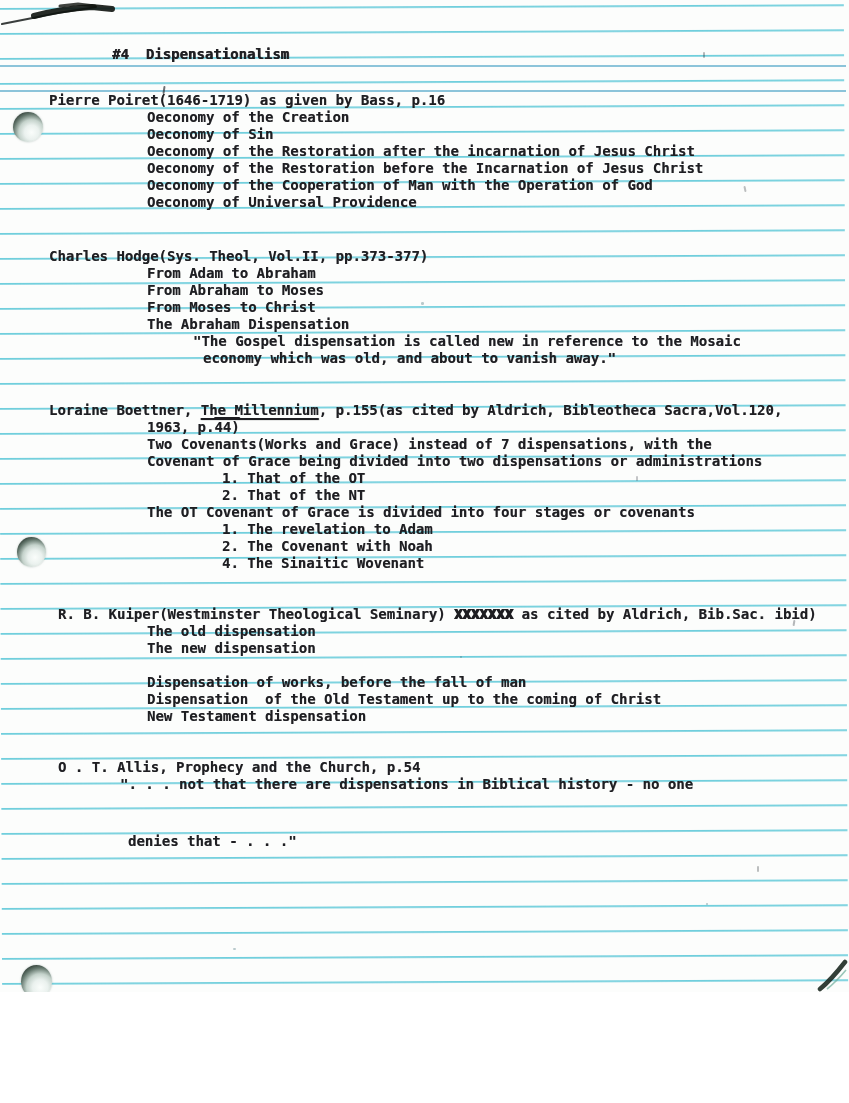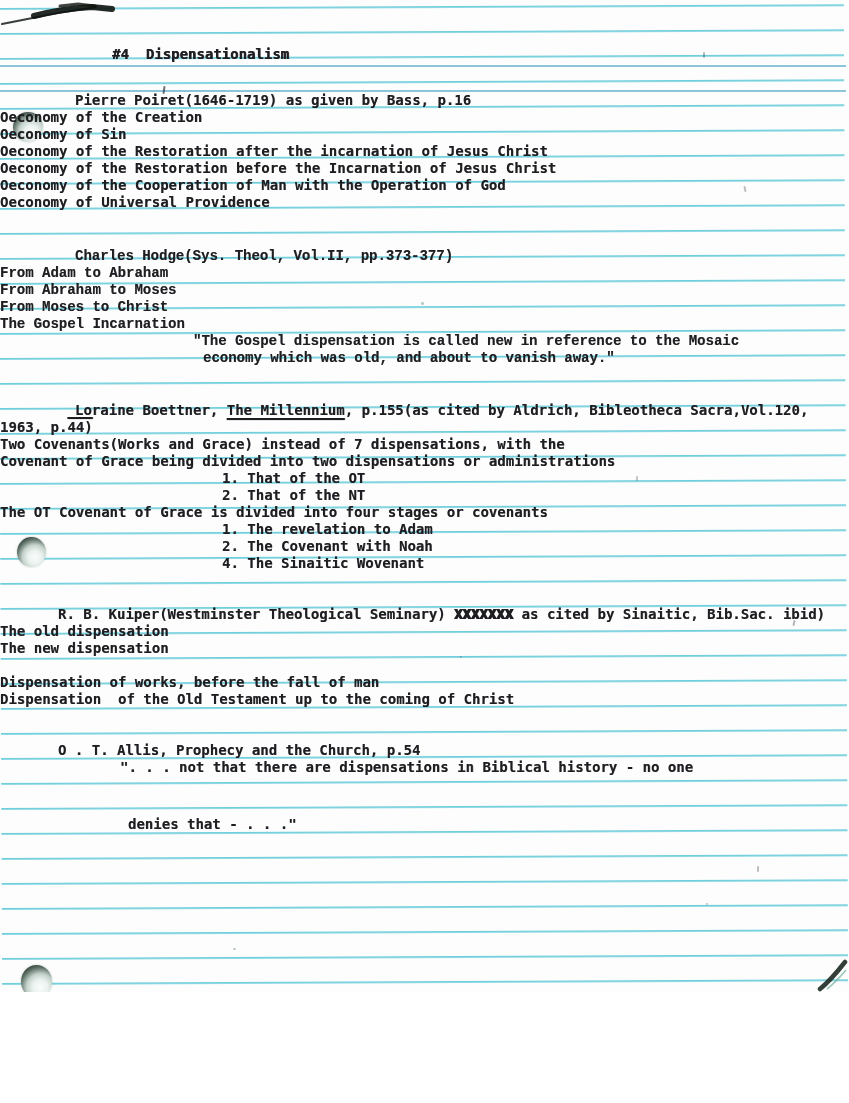--- a/index.html
+++ b/index.html
@@ -21,31 +21,31 @@
   }
   .rule-accent{position:absolute;left:0;height:2px;background:rgba(47,150,190,0.55);filter:blur(0.3px);}
   
   .text-layer{position:absolute;left:0;top:46px;width:100%;}
   .line{
     white-space:pre;line-height:17px;font-size:14px;
     color:#1e1e22;font-weight:bold;
     text-shadow:0.3px 0.2px 0.35px rgba(25,25,30,0.5);
   }
   .in-title{margin-left:112px;text-shadow:0.6px 0.3px 0.4px rgba(15,15,20,0.8);}
-  .in-author{margin-left:75px;}
+  .in-author{margin-left:49px;}
   .in-author2{margin-left:58px;}
   .in-author3{margin-left:64px;}
-  .in-item{}
+  .in-item{margin-left:147px;}
   .in-quote{margin-left:193px;}
   .in-quote2{margin-left:203px;}
   .in-num{margin-left:222px;}
   .in-quoteA{margin-left:120px;}
   .in-quoteA2{margin-left:128px;margin-top:40px;}
   [data-name="section-poiret"]{margin-top:29px;}
-  [data-name="section-hodge"]{margin-top:37px;font-family:Liberation Mono, monospace;}
+  [data-name="section-hodge"]{margin-top:37px;}
   [data-name="section-boettner"]{margin-top:35px;}
   [data-name="section-kuiper"]{margin-top:34px;}
   [data-name="section-hamilton"]{margin-top:17px;}
   [data-name="section-allis"]{margin-top:34px;}
   .u{text-decoration:underline;text-decoration-thickness:1.5px;text-underline-offset:3px;}
   .o{text-decoration:overline;text-decoration-thickness:1.5px;}
   .s{text-shadow:0.9px 0 0 currentColor,-0.5px 0 0 currentColor,0.3px 0.2px 0.35px rgba(25,25,30,0.5);text-align:center;}
   
   .hole{
     position:absolute;border-radius:50%;
@@ -109,44 +109,45 @@
           <div class="line in-item" data-name="text-line"><span data-name="text-run">Oeconomy of the Restoration after the incarnation of Jesus Christ</span></div>
           <div class="line in-item" data-name="text-line"><span data-name="text-run">Oeconomy of the Restoration before the Incarnation of Jesus Christ</span></div>
           <div class="line in-item" data-name="text-line"><span data-name="text-run">Oeconomy of the Cooperation of Man with the Operation of God</span></div>
           <div class="line in-item" data-name="text-line"><span data-name="text-run">Oeconomy of Universal Providence</span></div>
         </div>
         <div data-name="section-hodge">
           <div class="line in-author" data-name="section-heading"><span data-name="text-run">Charles Hodge(Sys. Theol, Vol.II, pp.373-377)</span></div>
           <div class="line in-item" data-name="text-line"><span data-name="text-run">From Adam to Abraham</span></div>
           <div class="line in-item" data-name="text-line"><span data-name="text-run">From Abraham to Moses</span></div>
           <div class="line in-item" data-name="text-line"><span data-name="text-run">From Moses to Christ</span></div>
-          <div class="line in-item" data-name="text-line"><span data-name="text-run">The Gospel Incarnation</span></div>
+          <div class="line in-item" data-name="text-line"><span data-name="text-run">The Abraham Dispensation</span></div>
           <div class="line in-quote" data-name="text-line"><span data-name="text-run">"The Gospel dispensation is called new in reference to the Mosaic</span></div>
           <div class="line in-quote2" data-name="text-line"><span data-name="text-run">economy which was old, and about to vanish away."</span></div>
         </div>
         <div data-name="section-boettner">
           <div class="line in-author" data-name="section-heading"><span data-name="text-run">Loraine Boettner, </span><span class="u" data-name="underlined-book-title">The Millennium</span><span data-name="text-run">, p.155(as cited by Aldrich, Bibleotheca Sacra,Vol.120,</span></div>
           <div class="line in-item" data-name="text-line"><span data-name="text-run">1963, p.</span><span class="o" data-name="text-run">44)</span></div>
           <div class="line in-item" data-name="text-line"><span data-name="text-run">Two Covenants(Works and Grace) instead of 7 dispensations, with the</span></div>
           <div class="line in-item" data-name="text-line"><span data-name="text-run">Covenant of Grace being divided into two dispensations or administrations</span></div>
           <div class="line in-num" data-name="text-line"><span data-name="text-run">1. That of the OT</span></div>
           <div class="line in-num" data-name="text-line"><span data-name="text-run">2. That of the NT</span></div>
           <div class="line in-item" data-name="text-line"><span data-name="text-run">The OT Covenant of Grace is divided into four stages or covenants</span></div>
           <div class="line in-num" data-name="text-line"><span data-name="text-run">1. The revelation to Adam</span></div>
           <div class="line in-num" data-name="text-line"><span data-name="text-run">2. The Covenant with Noah</span></div>
           <div class="line in-num" data-name="text-line"><span data-name="text-run">4. The Sinaitic Wovenant</span></div>
         </div>
         <div data-name="section-kuiper">
-          <div class="line in-author2" data-name="section-heading"><span data-name="text-run">R. B. Kuiper(Westminster Theological Seminary) </span><span class="s" data-name="crossed-out-text">XXXXXXX</span><span data-name="text-run"> as cited by Sinaitic, Bib.Sac. ibid)</span></div>
+          <div class="line in-author2" data-name="section-heading"><span data-name="text-run">R. B. Kuiper(Westminster Theological Seminary) </span><span class="s" data-name="crossed-out-text">XXXXXXX</span><span data-name="text-run"> as cited by Aldrich, Bib.Sac. ibid)</span></div>
           <div class="line in-item" data-name="text-line"><span data-name="text-run">The old dispensation</span></div>
           <div class="line in-item" data-name="text-line"><span data-name="text-run">The new dispensation</span></div>
         </div>
         <div data-name="section-hamilton">
           <div class="line in-item" data-name="text-line"><span data-name="text-run">Dispensation of works, before the fall of man</span></div>
           <div class="line in-item" data-name="text-line"><span data-name="text-run">Dispensation  of the Old Testament up to the coming of Christ</span></div>
+          <div class="line in-item" data-name="text-line"><span data-name="text-run">New Testament dispensation</span></div>
         </div>
         <div data-name="section-allis">
           <div class="line in-author2" data-name="section-heading"><span data-name="text-run">O . T. Allis, Prophecy and the Church, p.54</span></div>
           <div class="line in-quoteA" data-name="text-line"><span data-name="text-run">". . . not that there are dispensations in Biblical history - no one</span></div>
           <div class="line in-quoteA2" data-name="text-line"><span data-name="text-run">denies that - . . ."</span></div>
         </div>
       </div>
   </div>
 
 </div>

